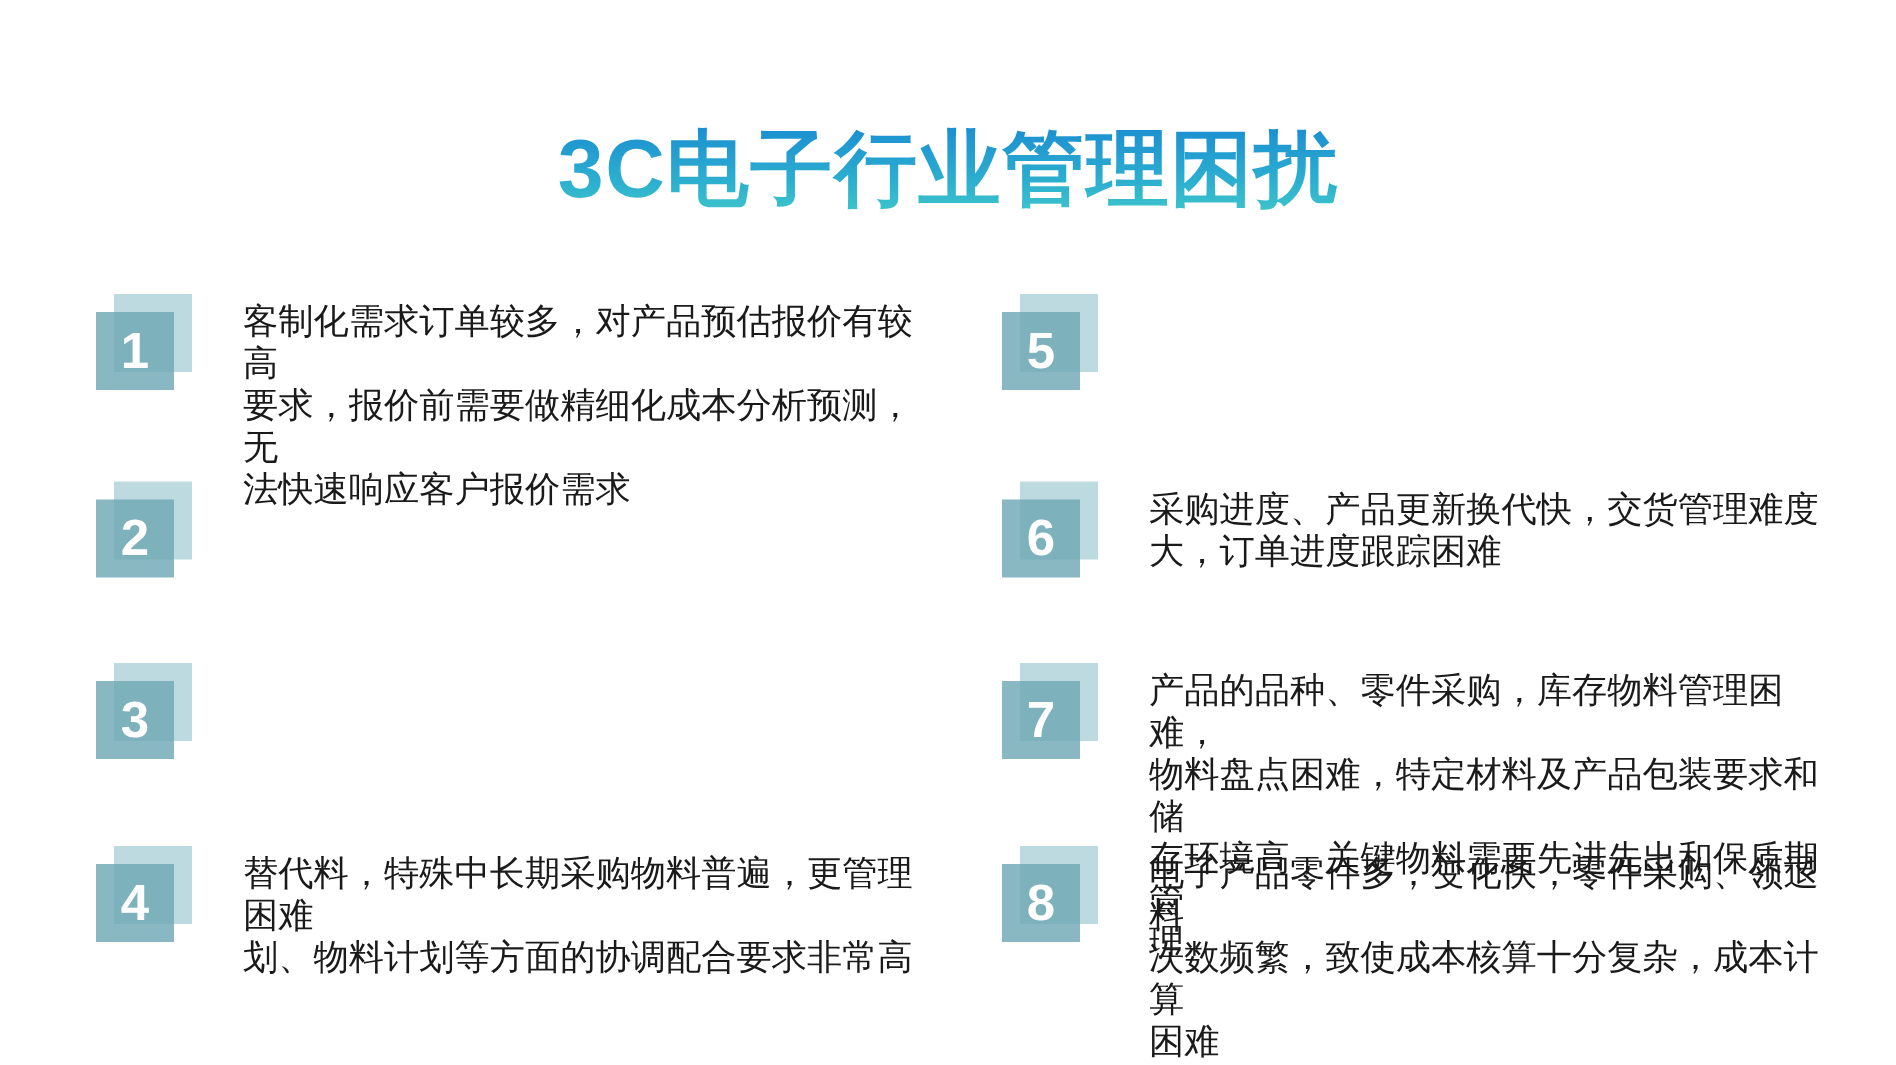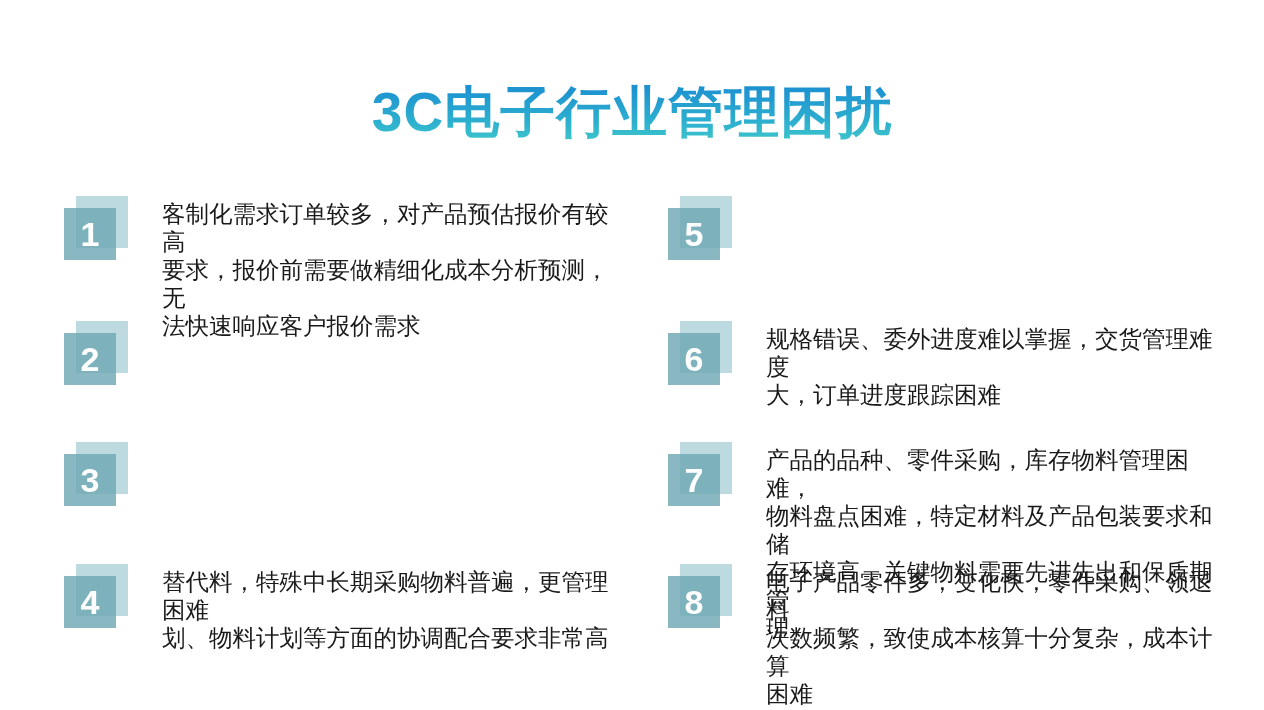--- a/index.html
+++ b/index.html
@@ -148,21 +148,21 @@
   </div>
 </div>
 
 <div class="item col-right row-2">
   <div class="badge">
     <div class="badge-back"></div>
     <div class="badge-front">
       <span class="badge-num">6</span>
     </div>
   </div>
-  <div class="item-text">规格错误、委外进度难以掌握，交货管理难度
+  <div class="item-text">采购进度、产品更新换代快，交货管理难度
 大，订单进度跟踪困难</div>
 </div>
 
 <div class="item col-right row-3">
   <div class="badge">
     <div class="badge-back"></div>
     <div class="badge-front">
       <span class="badge-num">7</span>
     </div>
   </div>

